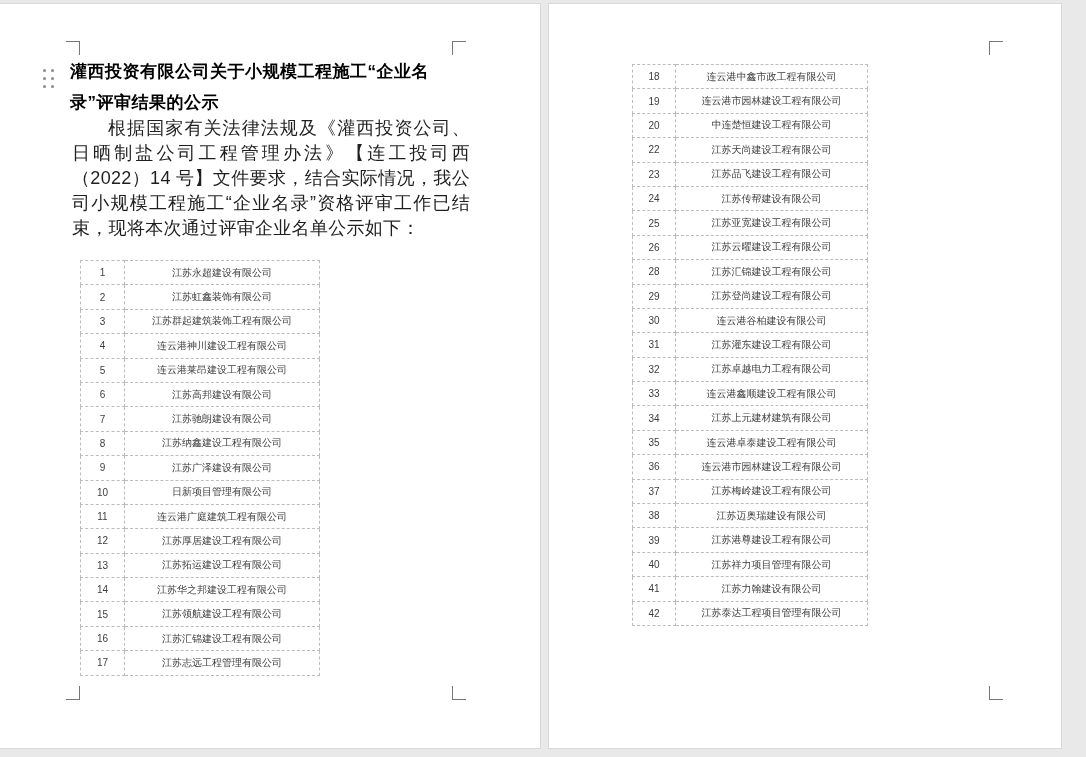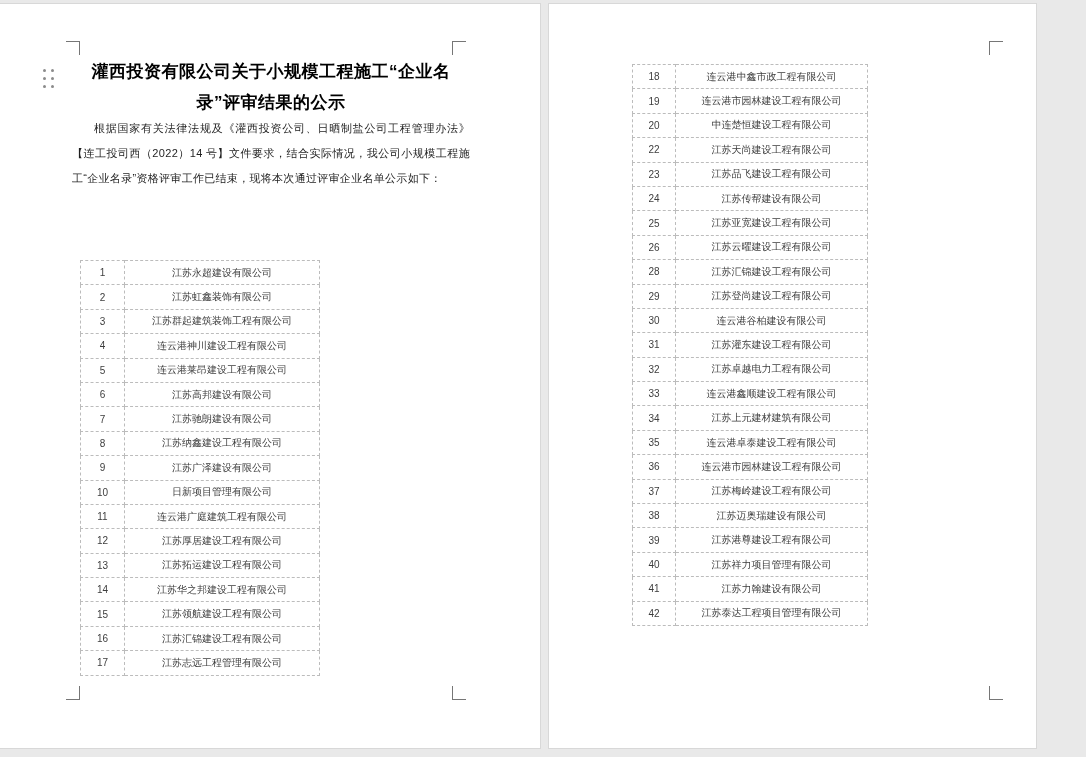--- a/index.html
+++ b/index.html
@@ -6,45 +6,45 @@
   body{
     width:1086px;height:757px;position:relative;overflow:hidden;
     background:#e9e9e9;
     font-family:"Liberation Sans","DejaVu Sans",sans-serif;
   }
   .page{
     position:absolute;top:4px;height:744px;background:#ffffff;
     box-shadow:0 0 0 1px #d8d8d8;
   }
   .page-l{left:0;width:540px;}
-  .page-r{left:549px;width:487px;}
+  .page-r{left:549px;width:487px;padding-left:25px;}
 
   
   .crop{position:absolute;width:13px;height:13px;}
   .crop.tl{border-top:1px solid #767676;border-right:1px solid #767676;}
   .crop.tr{border-top:1px solid #767676;border-left:1px solid #767676;}
   .crop.bl{border-bottom:1px solid #767676;border-right:1px solid #767676;}
   .crop.br{border-bottom:1px solid #767676;border-left:1px solid #767676;}
 
   
   .drag-handle{
     position:absolute;left:40px;top:62px;width:16px;height:24px;
     display:grid;grid-template-columns:repeat(2,1fr);align-items:center;justify-items:center;
     cursor:move;
   }
   .drag-handle i{width:3px;height:3px;background:#8b8b8b;border-radius:50%;}
 
   .title{
     position:absolute;left:70px;top:52px;width:402px;margin:0;
     font-size:17px;font-weight:700;line-height:31px;color:#000;
-    text-align:center;letter-spacing:0.5px;
+    letter-spacing:0.5px;
   }
   .para{
     position:absolute;left:72px;top:112px;width:398px;margin:0;
-    font-size:11px;line-height:25px;color:#1f1f1f;
+    font-size:18px;line-height:25px;color:#1f1f1f;
     text-align:justify;text-indent:2em;letter-spacing:0.3px;
   }
 
   table.tbl{
     position:absolute;border-collapse:collapse;table-layout:fixed;
     font-size:10px;color:#3d3d3d;
   }
   .tbl-l{left:80px;top:256px;width:240px;}
   .tbl-r{left:83px;top:60px;width:236px;}
   table.tbl td{

